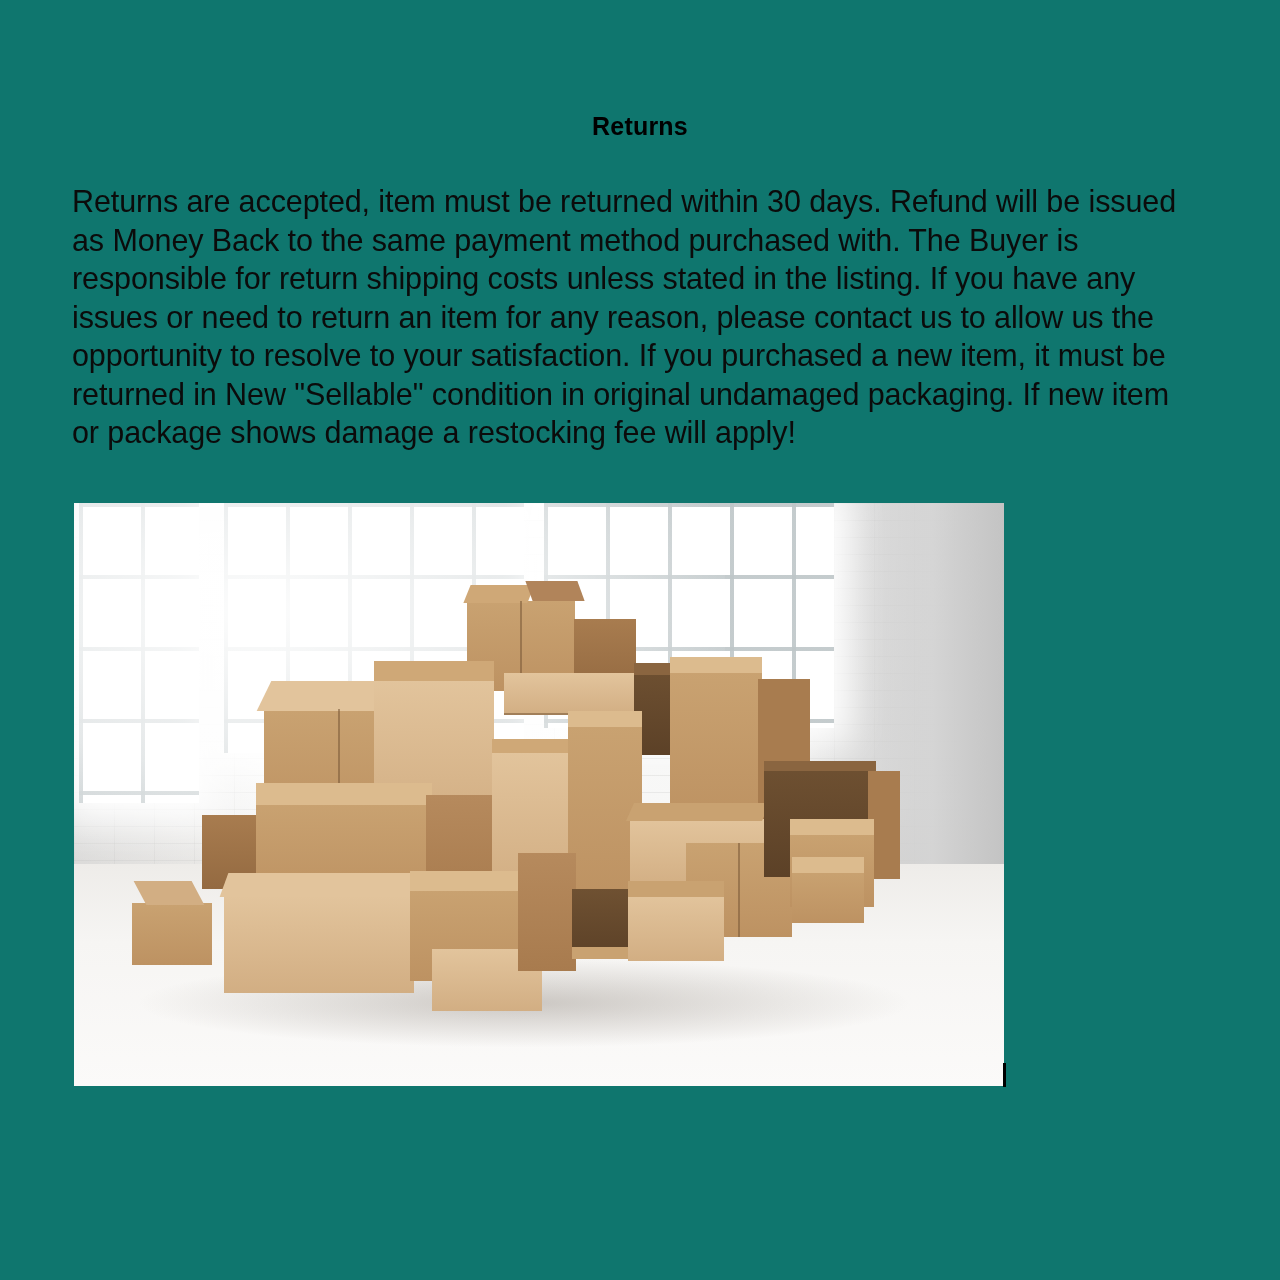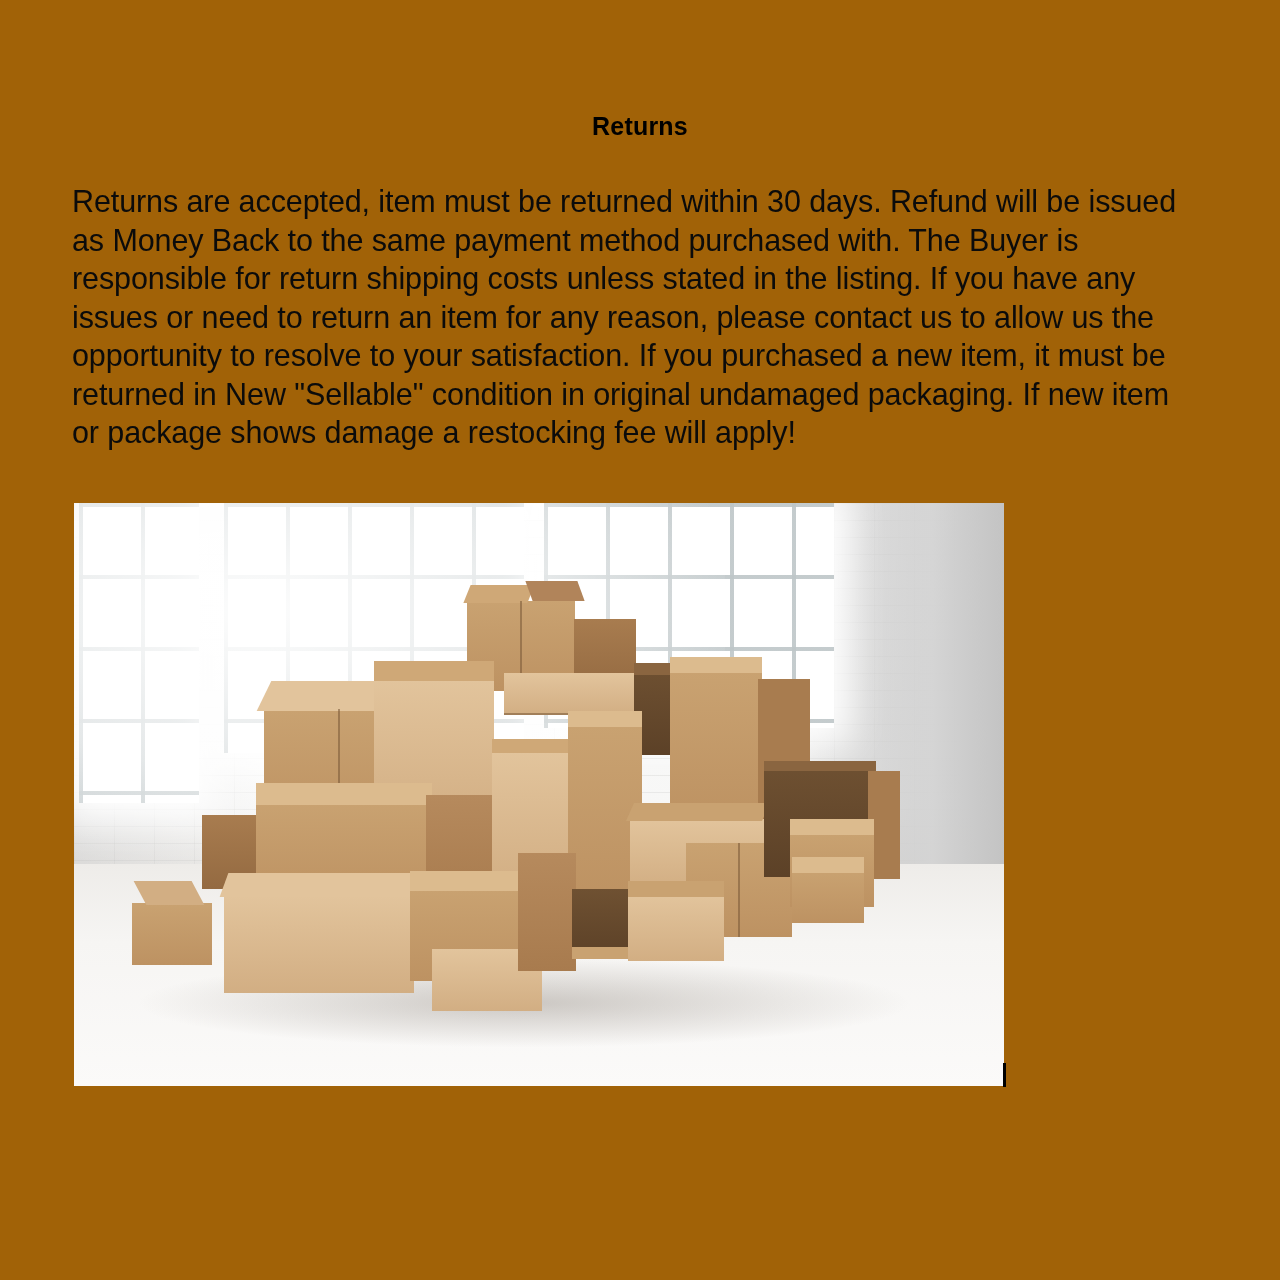--- a/index.html
+++ b/index.html
@@ -14,21 +14,21 @@
     color: #000000;
     position: relative;
     overflow: hidden;
   }
   .page {
     position: absolute;
     left: 0;
     top: 0;
     width: 1280px;
     height: 1280px;
-    background: #a16207;
+    background: #0f766e;
   }
   .doc-title {
     position: absolute;
     left: 0;
     top: 112px;
     width: 1280px;
     text-align: center;
     font-size: 25px;
     font-weight: bold;
     letter-spacing: 0.2px;

